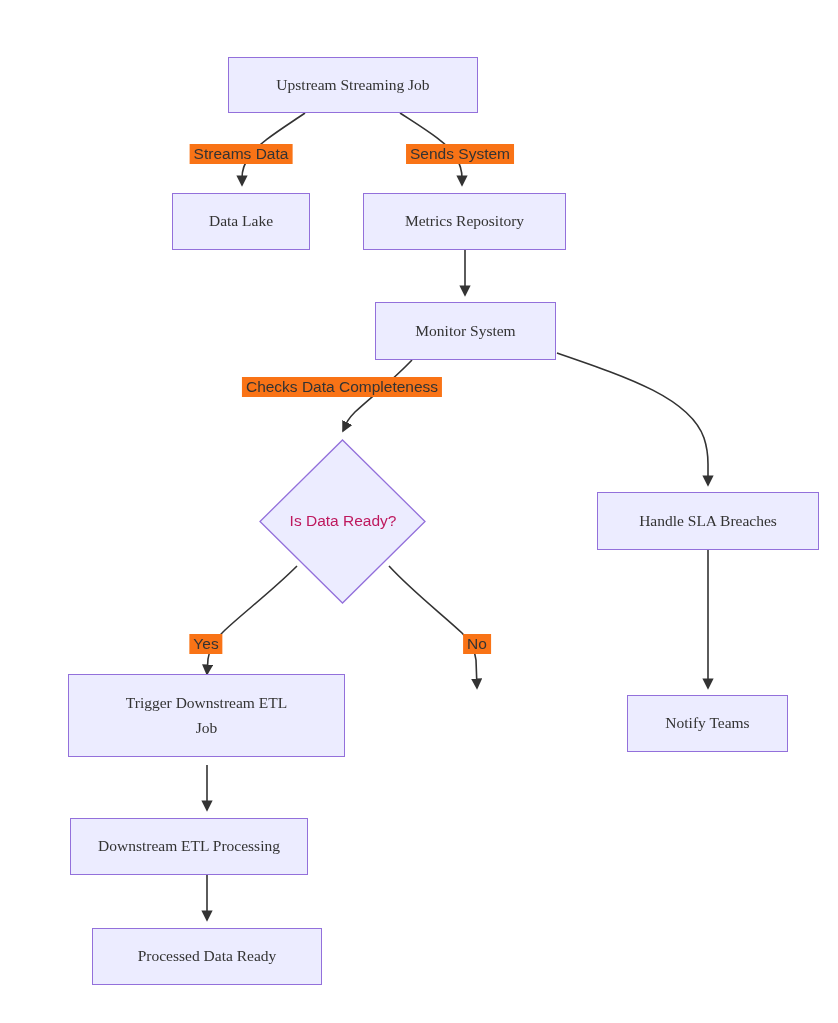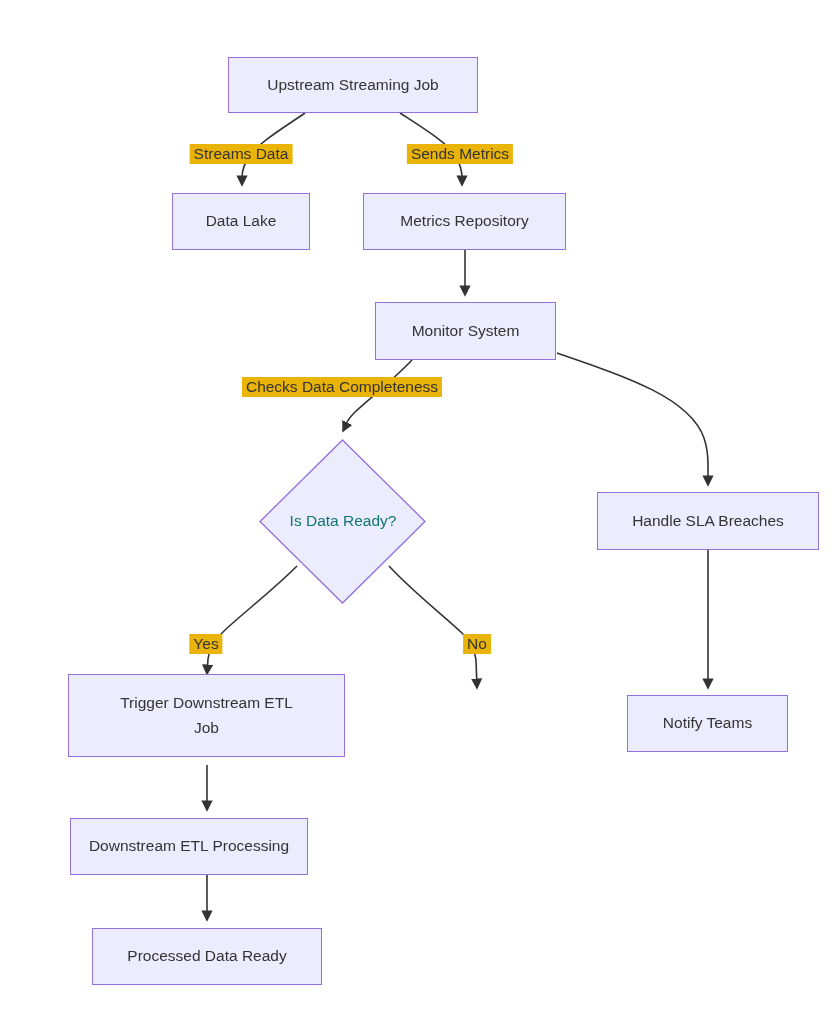--- a/index.html
+++ b/index.html
@@ -23,33 +23,33 @@
     border: 1.3px solid #9370DB;
     box-sizing: border-box;
     display: flex;
     align-items: center;
     justify-content: center;
     text-align: center;
     font-size: 15.5px;
     line-height: 1.55;
     color: #333333;
   }
-  .node .node-label { display: inline-block; padding: 0 8px; }
+  .node .node-label { display: inline-block; padding: 0 8px; font-family: Liberation Serif, serif; }
   .node-trigger .node-label { max-width: 180px; }
   .diamond-label {
     position: absolute;
     transform: translate(-50%, -50%);
     font-size: 15.5px;
-    color: #0f766e;
+    color: #be185d;
     white-space: nowrap;
   }
   .edge-label {
     position: absolute;
     transform: translate(-50%, -50%);
-    background: #eab308;
+    background: #f97316;
     padding: 1px 4px;
     font-size: 15.5px;
     color: #333333;
     white-space: nowrap;
   }
 </style>
 </head>
 <body>
 
 <div class="canvas">
@@ -111,21 +111,21 @@
   </div>
 
   <div class="node" style="left:92px; top:928px; width:230px; height:57px">
     <span class="node-label">Processed Data Ready</span>
   </div>
 
   <div class="diamond-label" style="left:343px; top:521px">Is Data Ready?</div>
 
   <div class="edge-label" style="left:241px; top:154px">Streams Data</div>
 
-  <div class="edge-label" style="left:460px; top:154px">Sends Metrics</div>
+  <div class="edge-label" style="left:460px; top:154px">Sends System</div>
 
   <div class="edge-label" style="left:342px; top:387px">Checks Data Completeness</div>
 
   <div class="edge-label" style="left:206px; top:644px">Yes</div>
 
   <div class="edge-label" style="left:477px; top:644px">No</div>
 
 </div>
 
 </body></html>

